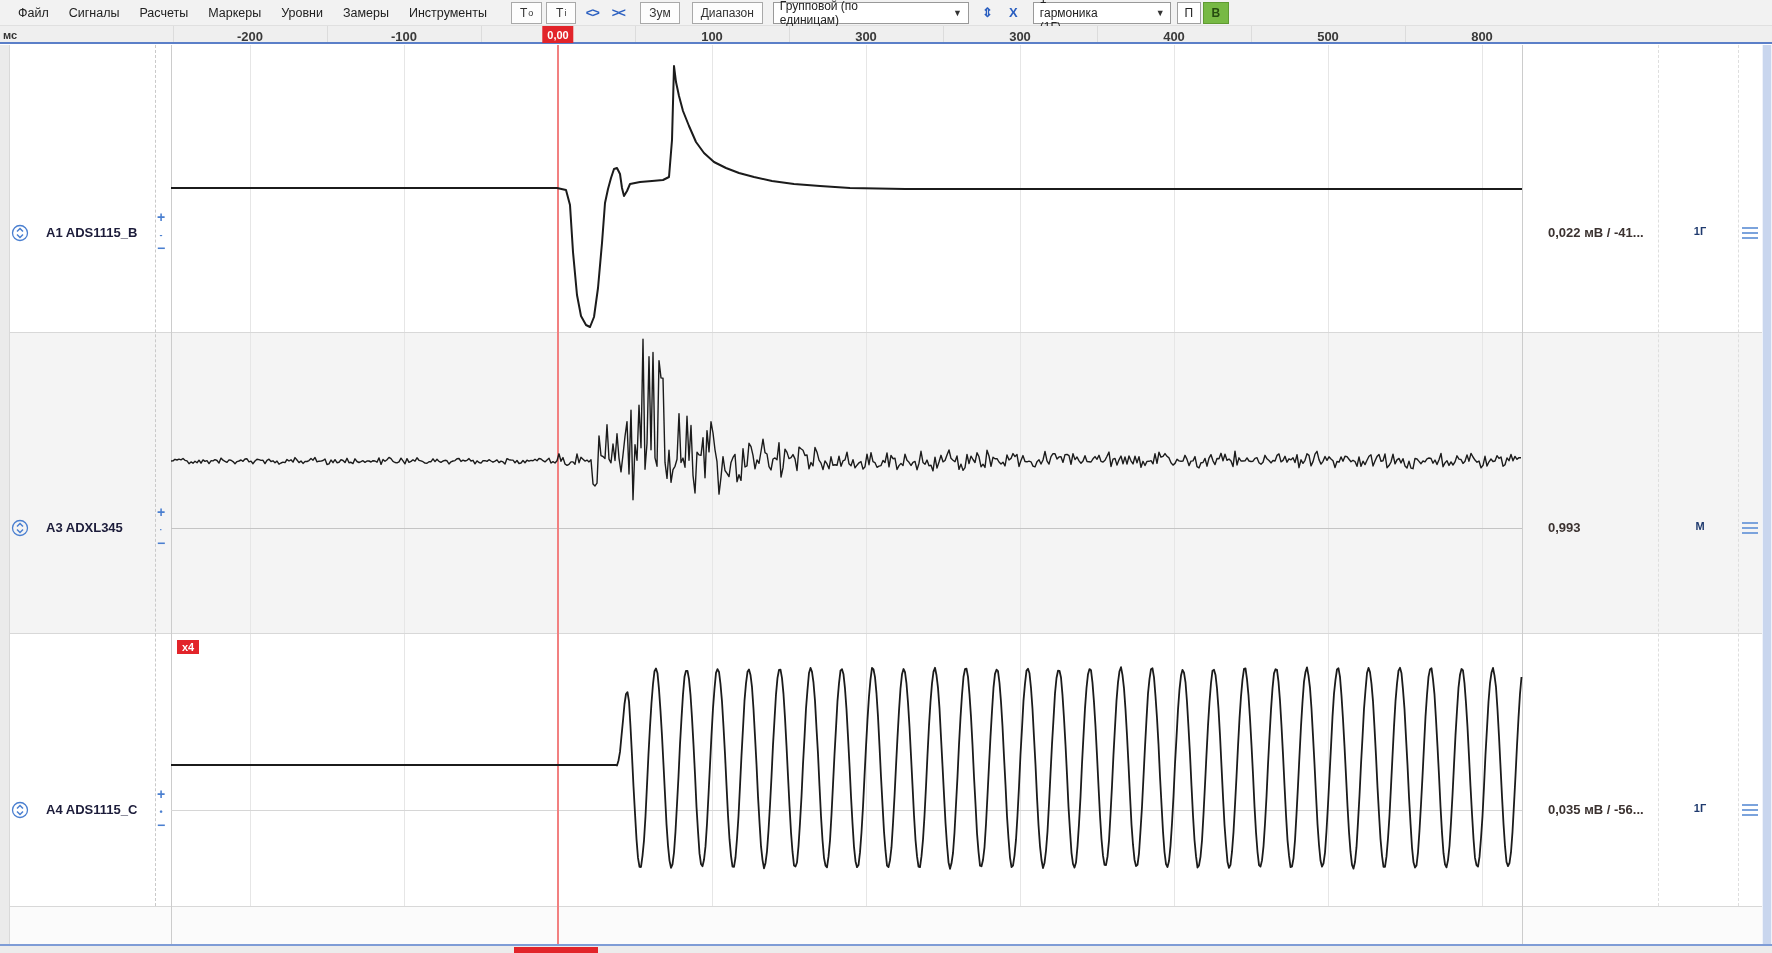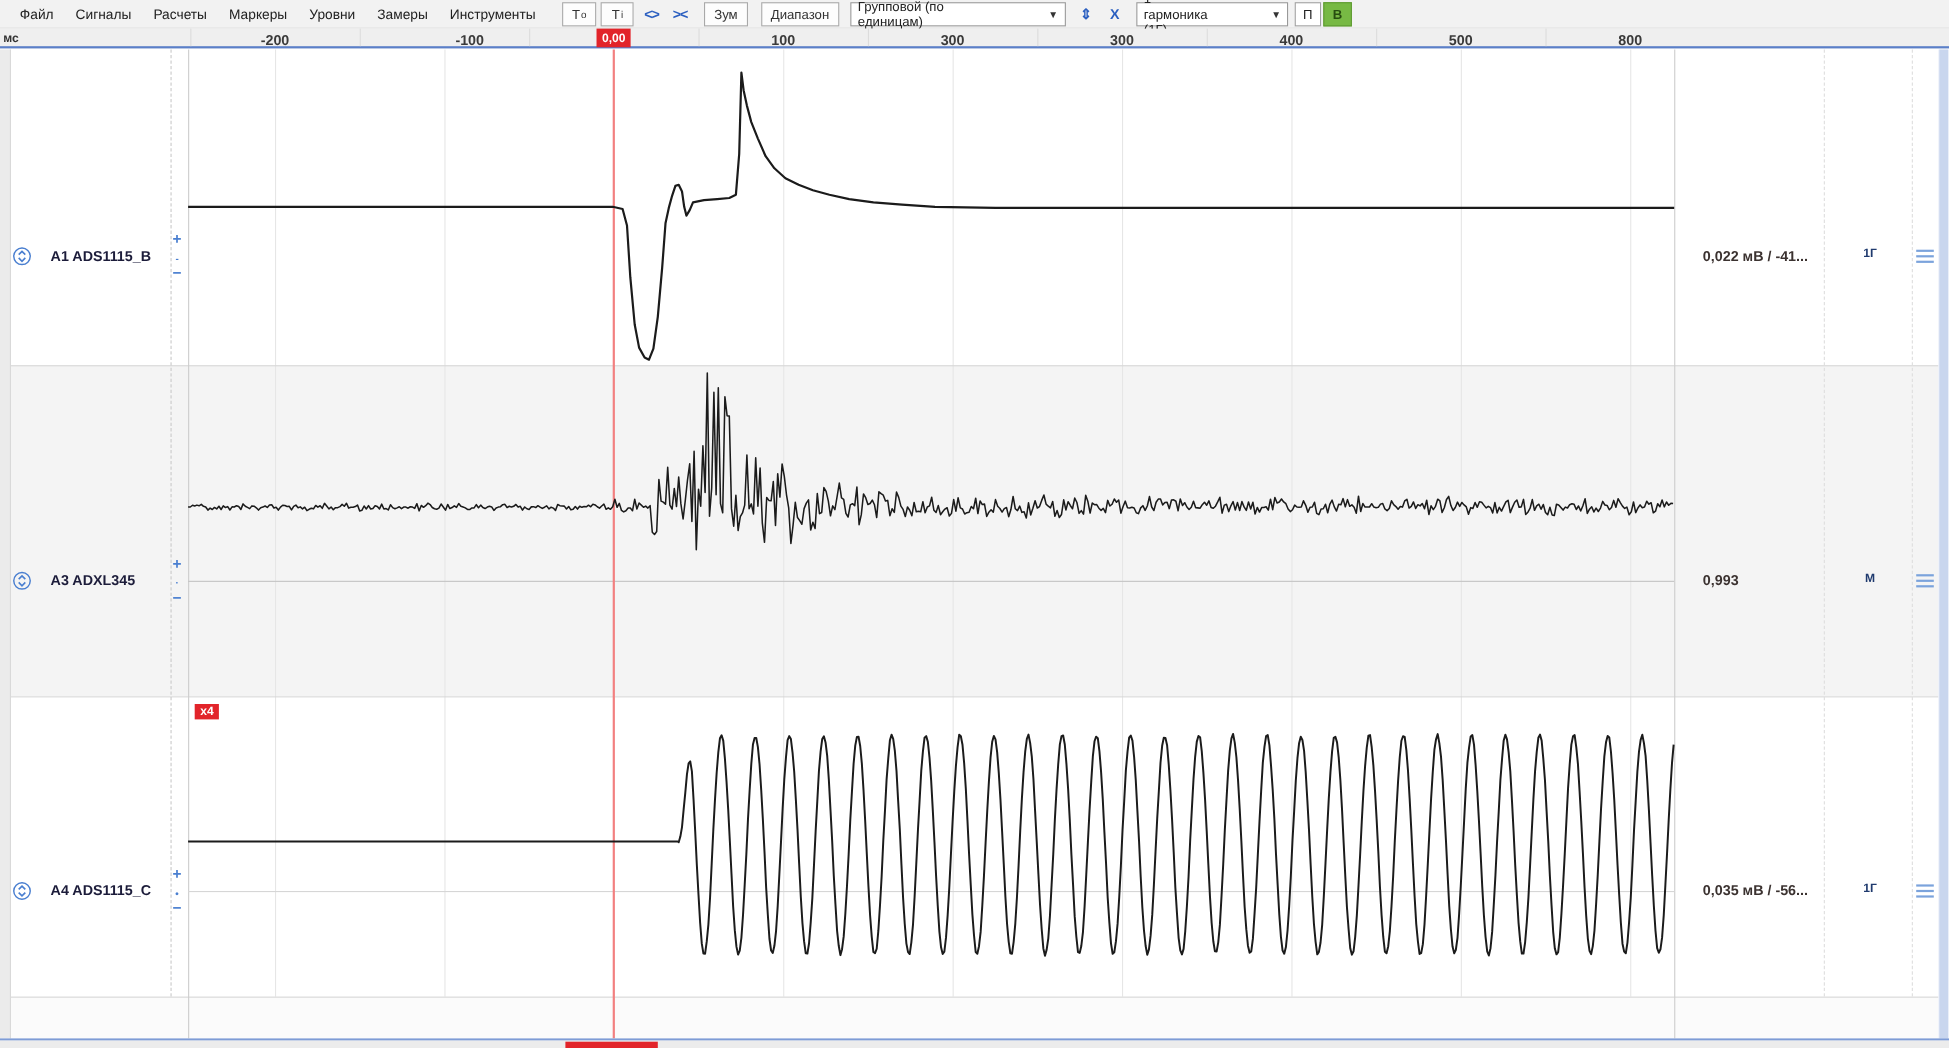--- a/index.html
+++ b/index.html
@@ -111,21 +111,21 @@
     </div>
     <button class="pbtn">П</button>
     <button class="vbtn">В</button>
   </div>
 </div>
 
 <div class="ruler">
   <span class="ruler-unit">мс</span>
   <div id="ruler-ticks">
       <span class="tick-label" style="left: 250px;">-200</span>
-      <span class="tick-label" style="left: 427px; text-align: center;">-100</span>
+      <span class="tick-label" style="left: 404px; text-align: center;">-100</span>
       <span class="tick-label" style="left: 712px;">100</span>
       <span class="tick-label" style="left: 866px;">300</span>
       <span class="tick-label" style="left: 1020px;">300</span>
       <span class="tick-label" style="left: 1174px;">400</span>
       <span class="tick-label" style="left: 1328px;">500</span>
       <span class="tick-label" style="left: 1482px;">800</span>
       <div class="minor-tick" style="left: 173px;"></div>
       <div class="minor-tick" style="left: 327px;"></div>
       <div class="minor-tick" style="left: 481px;"></div>
       <div class="minor-tick" style="left: 635px;"></div>

